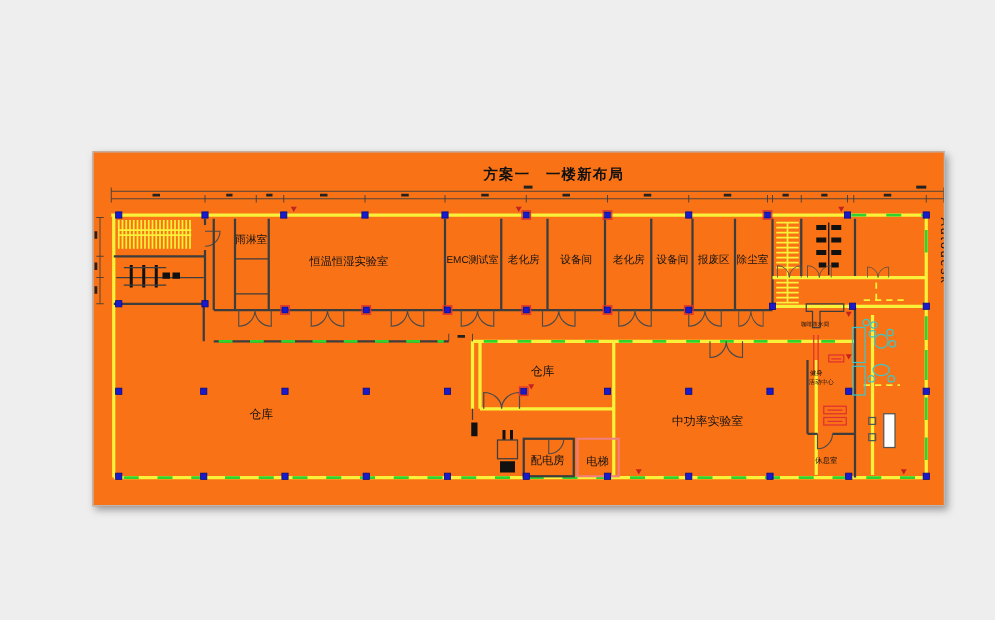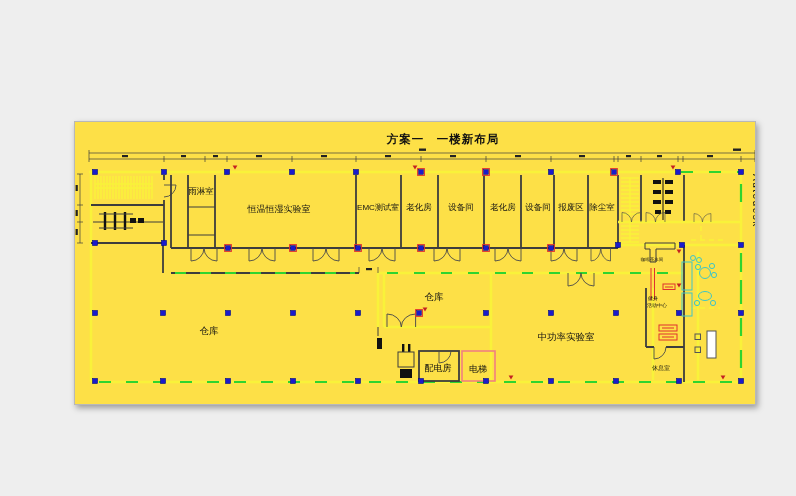--- a/index.html
+++ b/index.html
@@ -3,21 +3,21 @@
 <meta charset="utf-8">
 <style>
   html,body{margin:0;padding:0;}
   body{
     width:796px;height:496px;position:relative;overflow:hidden;
     background:#eeeeee;
     font-family:"Liberation Sans","DejaVu Sans",sans-serif;
   }
   .canvas{
     position:absolute;left:74px;top:121px;width:680px;height:282px;
-    background:#fde047;border:1px solid #b8b8b8;
+    background:#f97316;border:1px solid #b8b8b8;
     box-shadow:2px 3px 6px rgba(0,0,0,.35);
   }
   svg{display:block;}
   text{fill:#111;}
   .dim{stroke:#3c3c3c;stroke-width:0.7;}
   .wallY{stroke:#f9f23a;stroke-width:2.6;fill:none;}
   .wallYt{stroke:#f9f23a;stroke-width:1.4;fill:none;}
   .wallG{stroke:#2fd42f;stroke-width:2.2;fill:none;}
   .wallD{stroke:#3d3d3d;stroke-width:1.8;fill:none;}
   .wallDt{stroke:#3d3d3d;stroke-width:1;fill:none;}

